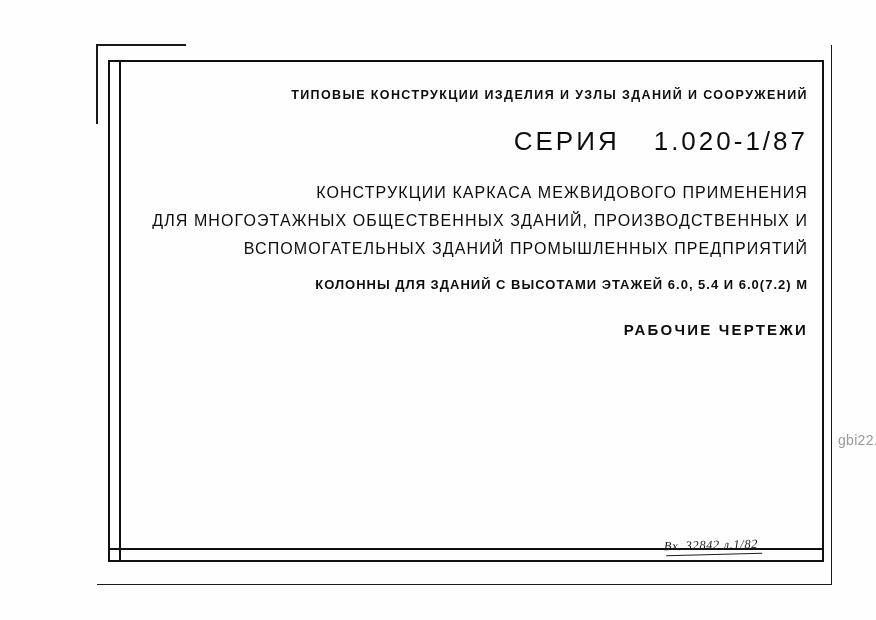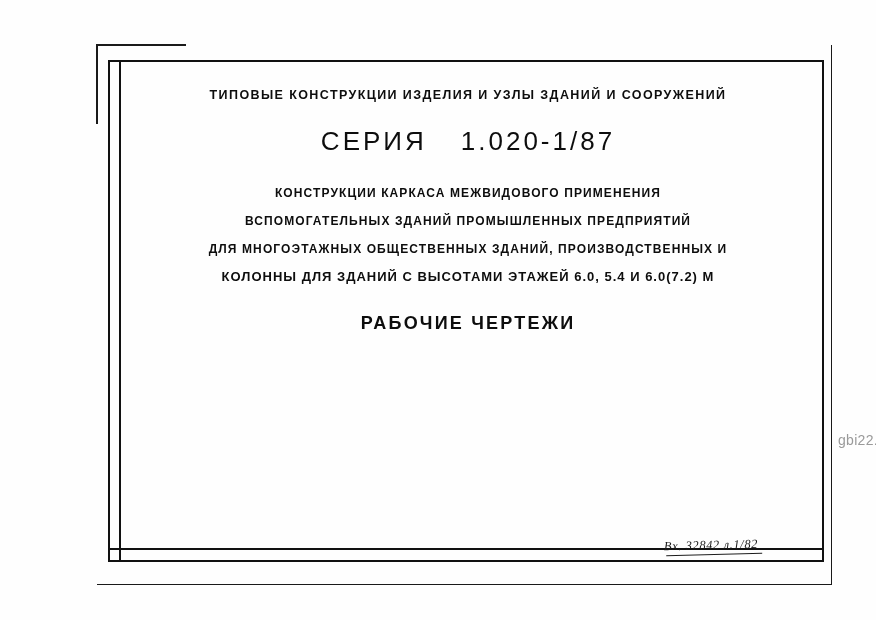--- a/index.html
+++ b/index.html
@@ -84,21 +84,21 @@
     height: 2px;
     background: #111111;
   }
 
   
   .titleblock {
     position: absolute;
     left: 128px;
     top: 80px;
     width: 680px;
-    text-align: center;
+    text-align: right;
     color: #0d0d0d;
   }
 
   .line {
     letter-spacing: 1.1px;
     white-space: nowrap;
   }
 
   .l-head {
     font-size: 12.5px;
@@ -109,46 +109,46 @@
 
   .l-series {
     font-size: 26px;
     font-weight: 500;
     letter-spacing: 3px;
     margin-top: 24px;
   }
   .l-series .gap { display: inline-block; width: 34px; }
 
   .l-sub {
-    font-size: 12px;
-    font-weight: 700;
+    font-size: 16px;
+    font-weight: 400;
     letter-spacing: 1.1px;
     margin-top: 8px;
     line-height: 20px;
   }
   .l-sub.first { margin-top: 26px; }
 
   .l-issue {
     font-size: 13px;
     font-weight: 600;
     letter-spacing: 1.6px;
     margin-top: 24px;
   }
   .l-issue .gap { display: inline-block; width: 14px; }
 
   .l-cols {
     font-size: 13px;
     font-weight: 600;
     letter-spacing: 1.0px;
-    margin-top: 8px;
+    margin-top: 16px;
     line-height: 20px;
   }
 
   .l-work {
-    font-size: 18px;
+    font-size: 15px;
     font-weight: 600;
     letter-spacing: 2.2px;
     margin-top: 26px;
   }
 
   
   .sitetag {
     position: absolute;
     left: 838px;
     top: 432px;
@@ -192,23 +192,23 @@
   <div class="titleblock">
 
     <div class="line l-head">ТИПОВЫЕ КОНСТРУКЦИИ ИЗДЕЛИЯ И УЗЛЫ ЗДАНИЙ И СООРУЖЕНИЙ</div>
 
     <div class="line l-series">
       <span>СЕРИЯ</span><span class="gap"></span><span>1.020-1/87</span>
     </div>
 
     <div class="line l-sub first">КОНСТРУКЦИИ КАРКАСА МЕЖВИДОВОГО ПРИМЕНЕНИЯ</div>
 
+    <div class="line l-sub">ДЛЯ МНОГОЭТАЖНЫХ ОБЩЕСТВЕННЫХ ЗДАНИЙ, ПРОИЗВОДСТВЕННЫХ И</div>
+
     <div class="line l-sub">ВСПОМОГАТЕЛЬНЫХ ЗДАНИЙ ПРОМЫШЛЕННЫХ ПРЕДПРИЯТИЙ</div>
-
-    <div class="line l-sub">ДЛЯ МНОГОЭТАЖНЫХ ОБЩЕСТВЕННЫХ ЗДАНИЙ, ПРОИЗВОДСТВЕННЫХ И</div>
 
 
     <div class="line l-cols">КОЛОННЫ ДЛЯ ЗДАНИЙ С ВЫСОТАМИ ЭТАЖЕЙ 6.0, 5.4 И 6.0(7.2) М</div>
 
 
     <div class="line l-work">РАБОЧИЕ ЧЕРТЕЖИ</div>
 
   </div>
 
   <div class="sitetag">gbi22.ru</div>

